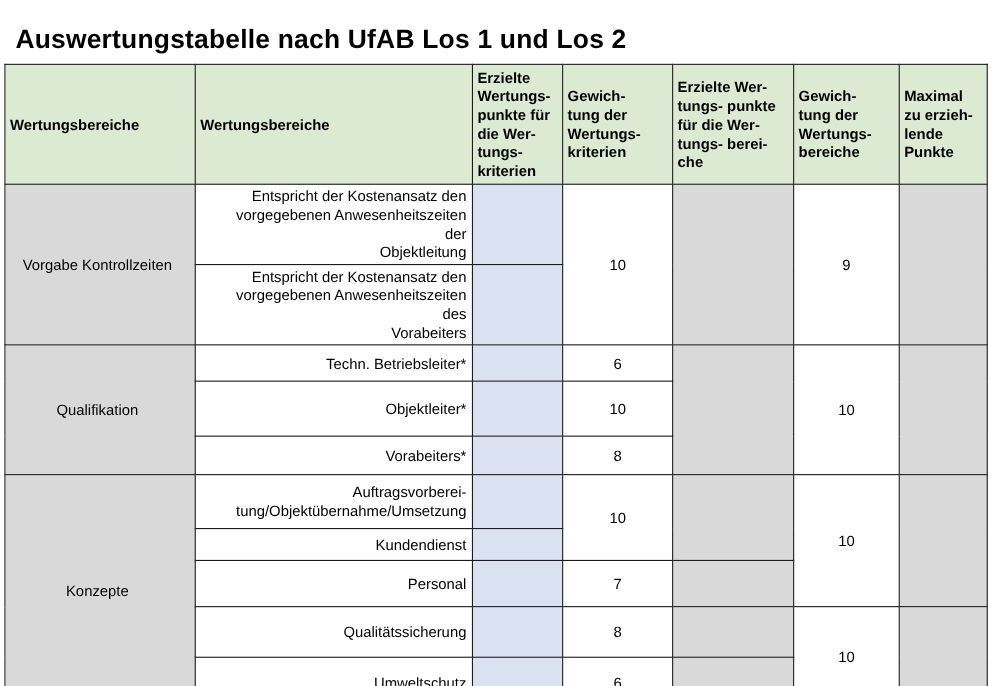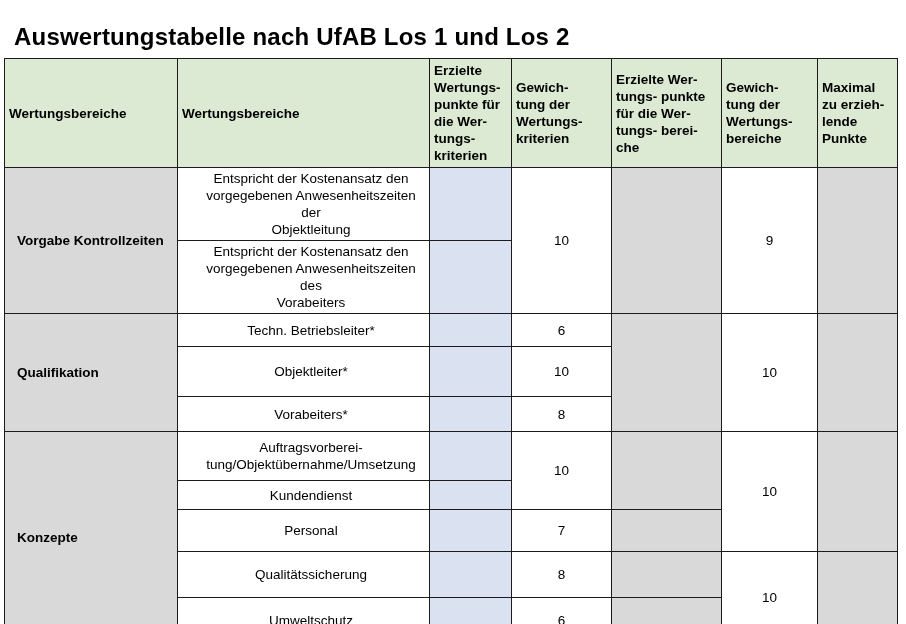--- a/index.html
+++ b/index.html
@@ -36,27 +36,27 @@
   }
   th.hdr {
     background: #dcead3;
     font-weight: bold;
     text-align: left;
     white-space: pre-line;
     padding: 3px 4px;
   }
   td.area {
     background: #d9d9d9;
-    font-weight: bold;
-    text-align: left;
-    padding-left: 12px;
+    font-weight: normal;
+    text-align: center;
+    padding-left: 0;
   }
   td.crit {
     background: #ffffff;
-    text-align: center;
+    text-align: right;
     white-space: pre-line;
     padding-left: 20px;
   }
   td.score { background: #dae1f0; }
   td.gray  { background: #d9d9d9; }
   td.num {
     background: #ffffff;
     font-weight: normal;
     text-align: center;
   }

